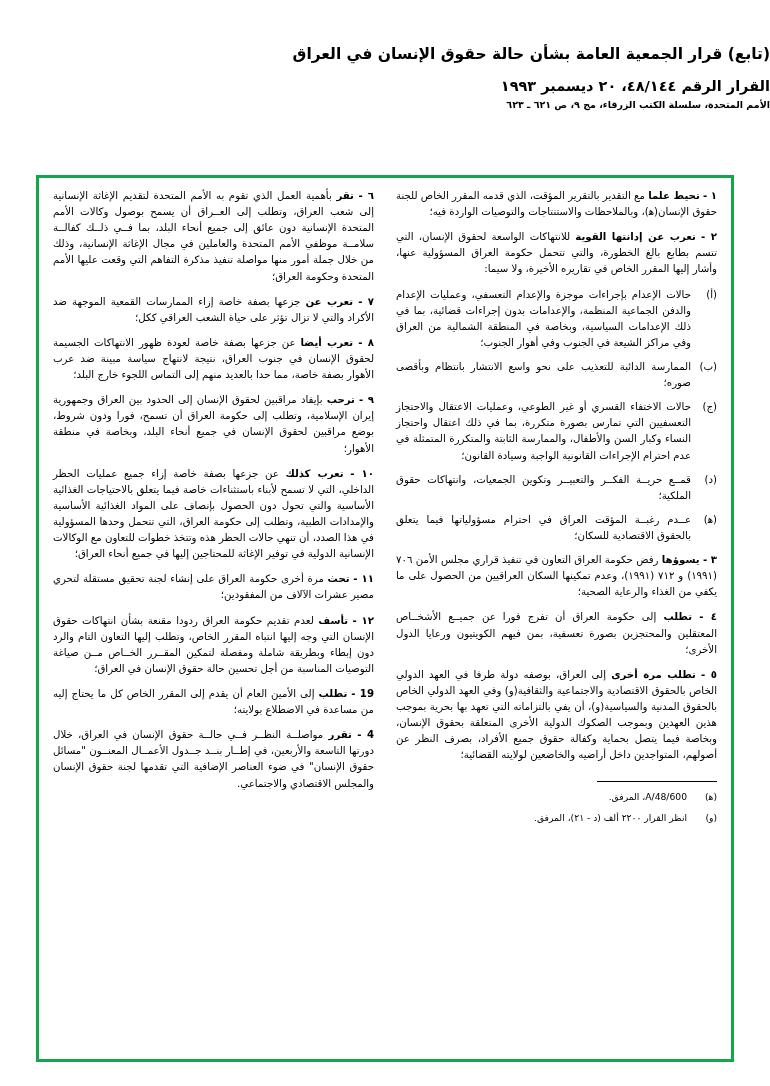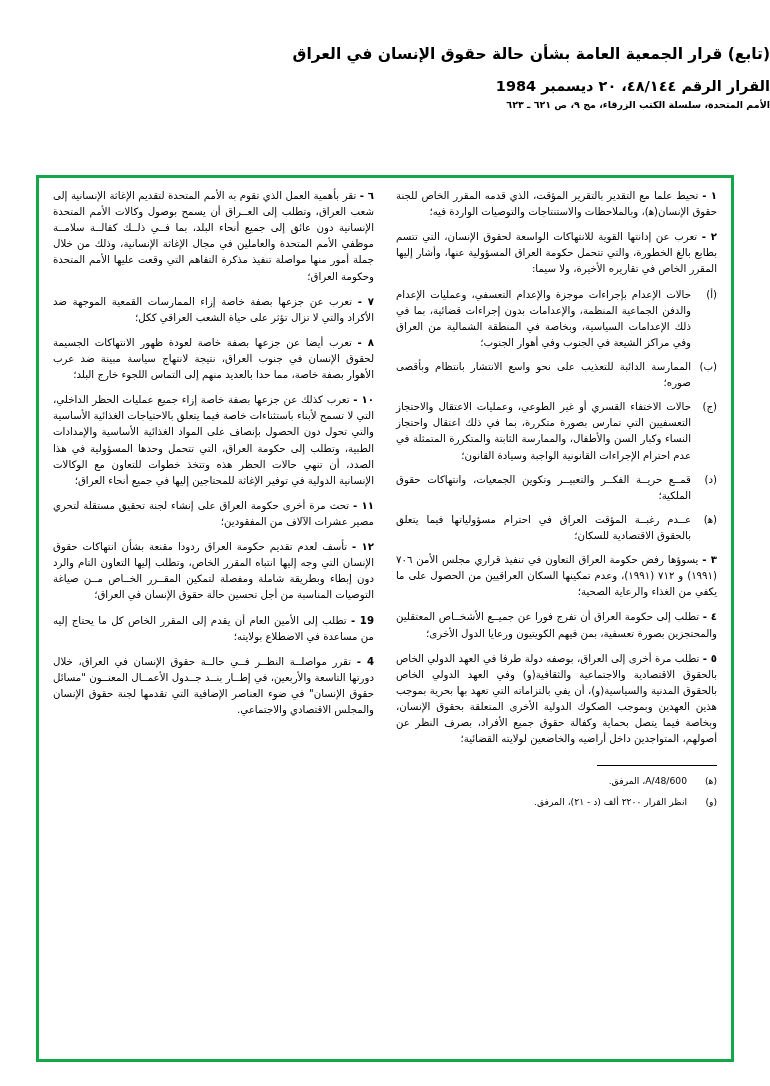--- a/index.html
+++ b/index.html
@@ -75,21 +75,21 @@
 
   .para {
     margin: 0 0 9px 0;
     text-align: justify;
     text-justify: inter-word;
   }
   .para .num {
     font-weight: bold;
   }
   .para .lead {
-    font-weight: normal;
+    font-weight: bold;
   }
   .sub {
     margin: 0 0 8px 0;
     padding-right: 26px;
     position: relative;
     text-align: justify;
   }
   .sub .marker {
     position: absolute;
     right: 0;
@@ -123,21 +123,21 @@
     text-align: right;
   }
 </style>
 </head>
 <body>
 
 <div class="page">
 
   <div class="header">
     <div class="doc-title">(تابع) قرار الجمعية العامة بشأن حالة حقوق الإنسان في العراق</div>
-    <div class="doc-subtitle">القرار الرقم ٤٨/١٤٤، ٢٠ ديسمبر 1984</div>
+    <div class="doc-subtitle">القرار الرقم ٤٨/١٤٤، ٢٠ ديسمبر ١٩٩٣</div>
     <div class="doc-source">الأمم المتحدة، سلسلة الكتب الزرقاء، مج ٩، ص ٦٢١ ـ ٦٢٣</div>
   </div>
 
   <div class="frame">
     <div class="columns">
 
       <div class="col right">
 
         <p class="para">
           <span class="num">١ -</span>
@@ -221,20 +221,25 @@
           <span class="lead">تعرب عن</span>
           <span>جزعها بصفة خاصة إزاء الممارسات القمعية الموجهة ضد الأكراد والتي لا تزال تؤثر على حياة الشعب العراقي ككل؛</span>
         </p>
 
         <p class="para">
           <span class="num">٨ -</span>
           <span class="lead">تعرب أيضا</span>
           <span>عن جزعها بصفة خاصة لعودة ظهور الانتهاكات الجسيمة لحقوق الإنسان في جنوب العراق، نتيجة لانتهاج سياسة مبينة ضد عرب الأهوار بصفة خاصة، مما حدا بالعديد منهم إلى التماس اللجوء خارج البلد؛</span>
         </p>
 
+        <p class="para">
+          <span class="num">٩ -</span>
+          <span class="lead">ترحب</span>
+          <span>بإيفاد مراقبين لحقوق الإنسان إلى الحدود بين العراق وجمهورية إيران الإسلامية، وتطلب إلى حكومة العراق أن تسمح، فورا ودون شروط، بوضع مراقبين لحقوق الإنسان في جميع أنحاء البلد، وبخاصة في منطقة الأهوار؛</span>
+        </p>
 
         <p class="para">
           <span class="num">١٠ -</span>
           <span class="lead">تعرب كذلك</span>
           <span>عن جزعها بصفة خاصة إزاء جميع عمليات الحظر الداخلي، التي لا تسمح لأبناء باستثناءات خاصة فيما يتعلق بالاحتياجات الغذائية الأساسية والتي تحول دون الحصول بإنصاف على المواد الغذائية الأساسية والإمدادات الطبية، وتطلب إلى حكومة العراق، التي تتحمل وحدها المسؤولية في هذا الصدد، أن تنهي حالات الحظر هذه وتتخذ خطوات للتعاون مع الوكالات الإنسانية الدولية في توفير الإغاثة للمحتاجين إليها في جميع أنحاء العراق؛</span>
         </p>
 
         <p class="para">
           <span class="num">١١ -</span>
           <span class="lead">تحث</span>

